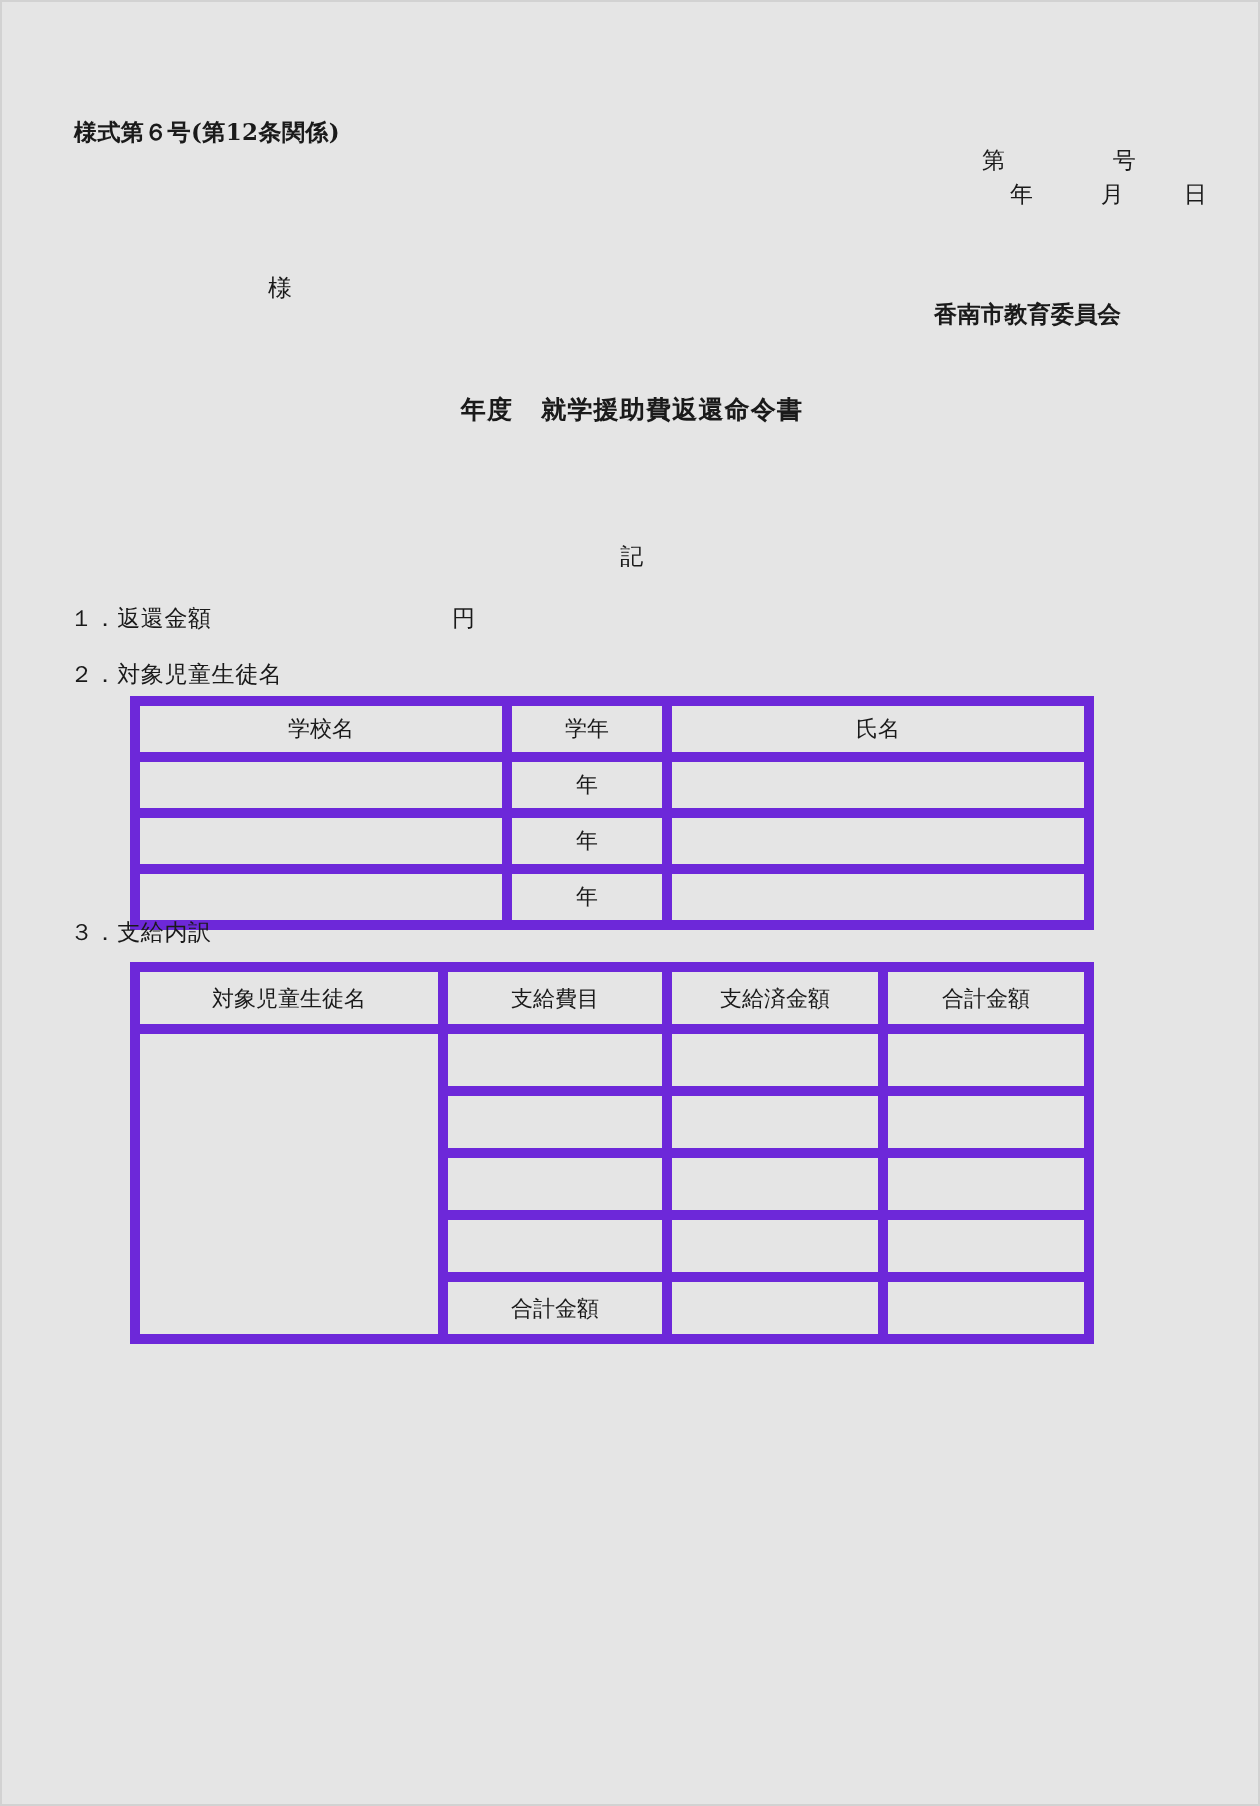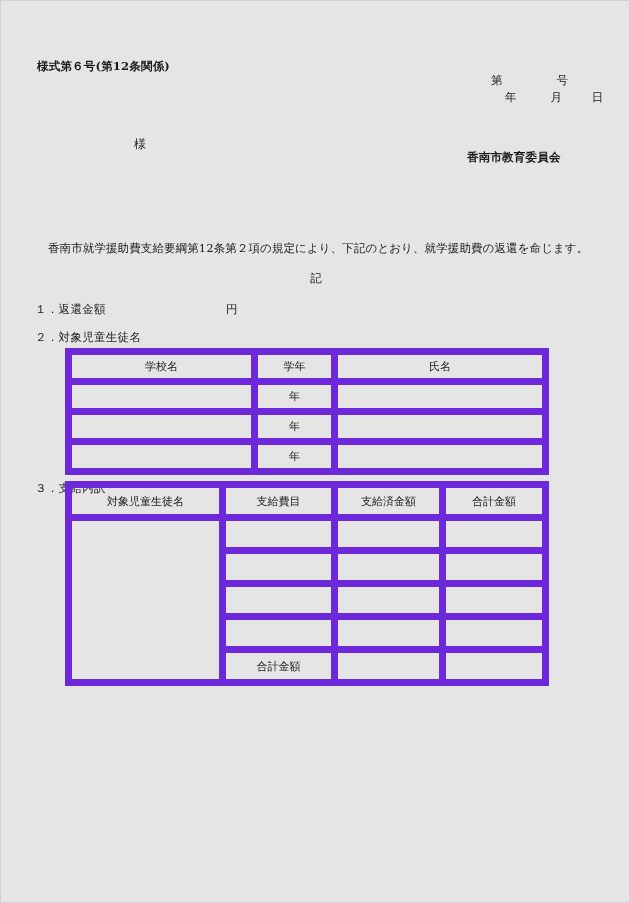--- a/index.html
+++ b/index.html
@@ -103,31 +103,31 @@
   }
 
   
   .item-label {
     font-size: 11.5px;
     letter-spacing: 0.3px;
   }
   .item1 { left: 34px; top: 301px; }
   .item1-amount { left: 225px; top: 301px; }
   .item2 { left: 34px; top: 329px; }
-  .item3 { left: 34px; top: 480px; }
+  .item3 { left: 34px; top: 458px; }
 
   
   table.grid {
     position: absolute;
     border-collapse: collapse;
     table-layout: fixed;
     font-size: 11px;
   }
   table.grid td, table.grid th {
-    border: 7px solid #6d28d9;
+    border: 5px solid #6d28d9;
     padding: 0;
     text-align: center;
     vertical-align: middle;
     font-weight: normal;
     font-size: 11px;
     color: #1a1a1a;
   }
 
   
   #table-students {
@@ -175,22 +175,24 @@
       <span class="gap-b"></span>
       <span>月</span>
       <span class="gap-c"></span>
       <span>日</span>
     </div>
 
     <div class="t recipient">様</div>
 
     <div class="t issuer">香南市教育委員会</div>
 
-
-    <div class="body-text">香南市就学援助費支給要綱第12条第２項の規定により、下記のとおり、就学援助費の返還を命じます。</div>
+    <div class="t title">
+      <span class="fiscal">年度</span><span>就学援助費返還命令書</span>
+    </div>
+
 
     <div class="t kiji">記</div>
 
     <div class="t item-label item1">１．返還金額</div>
     <div class="t item-label item1-amount">円</div>
 
     <div class="t item-label item2">２．対象児童生徒名</div>
 
     <table class="grid" id="table-students">
       <colgroup>

